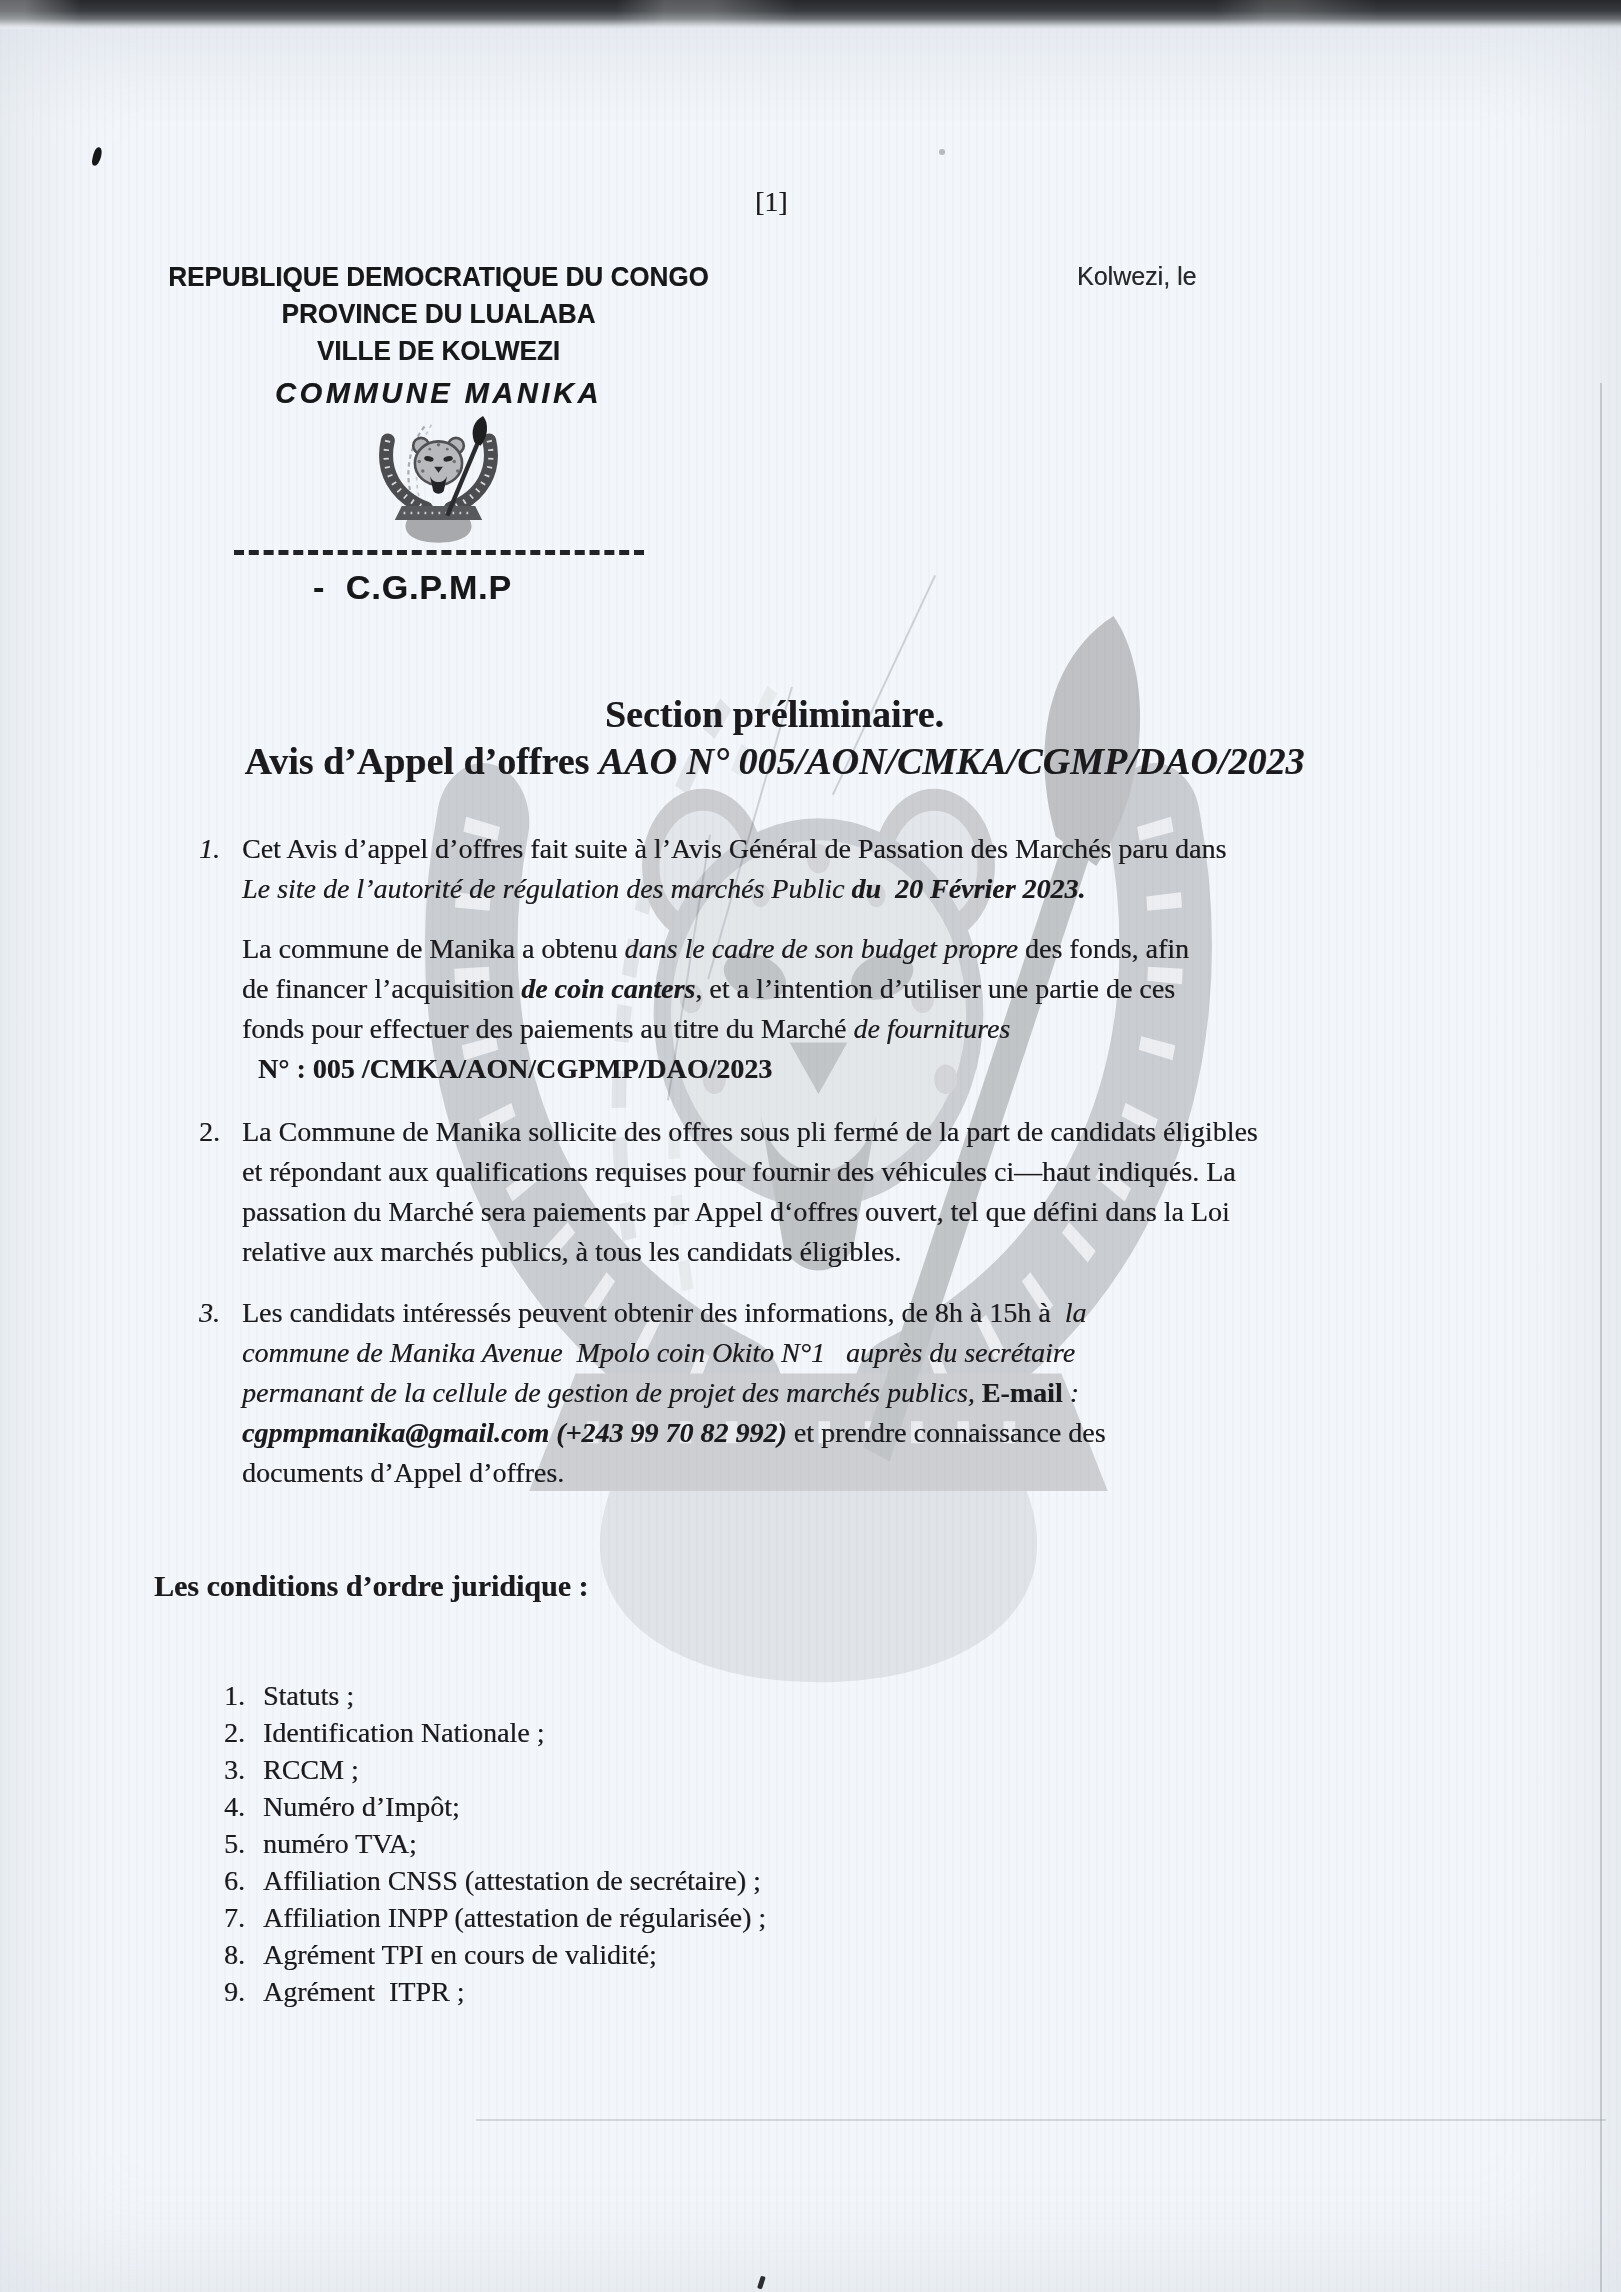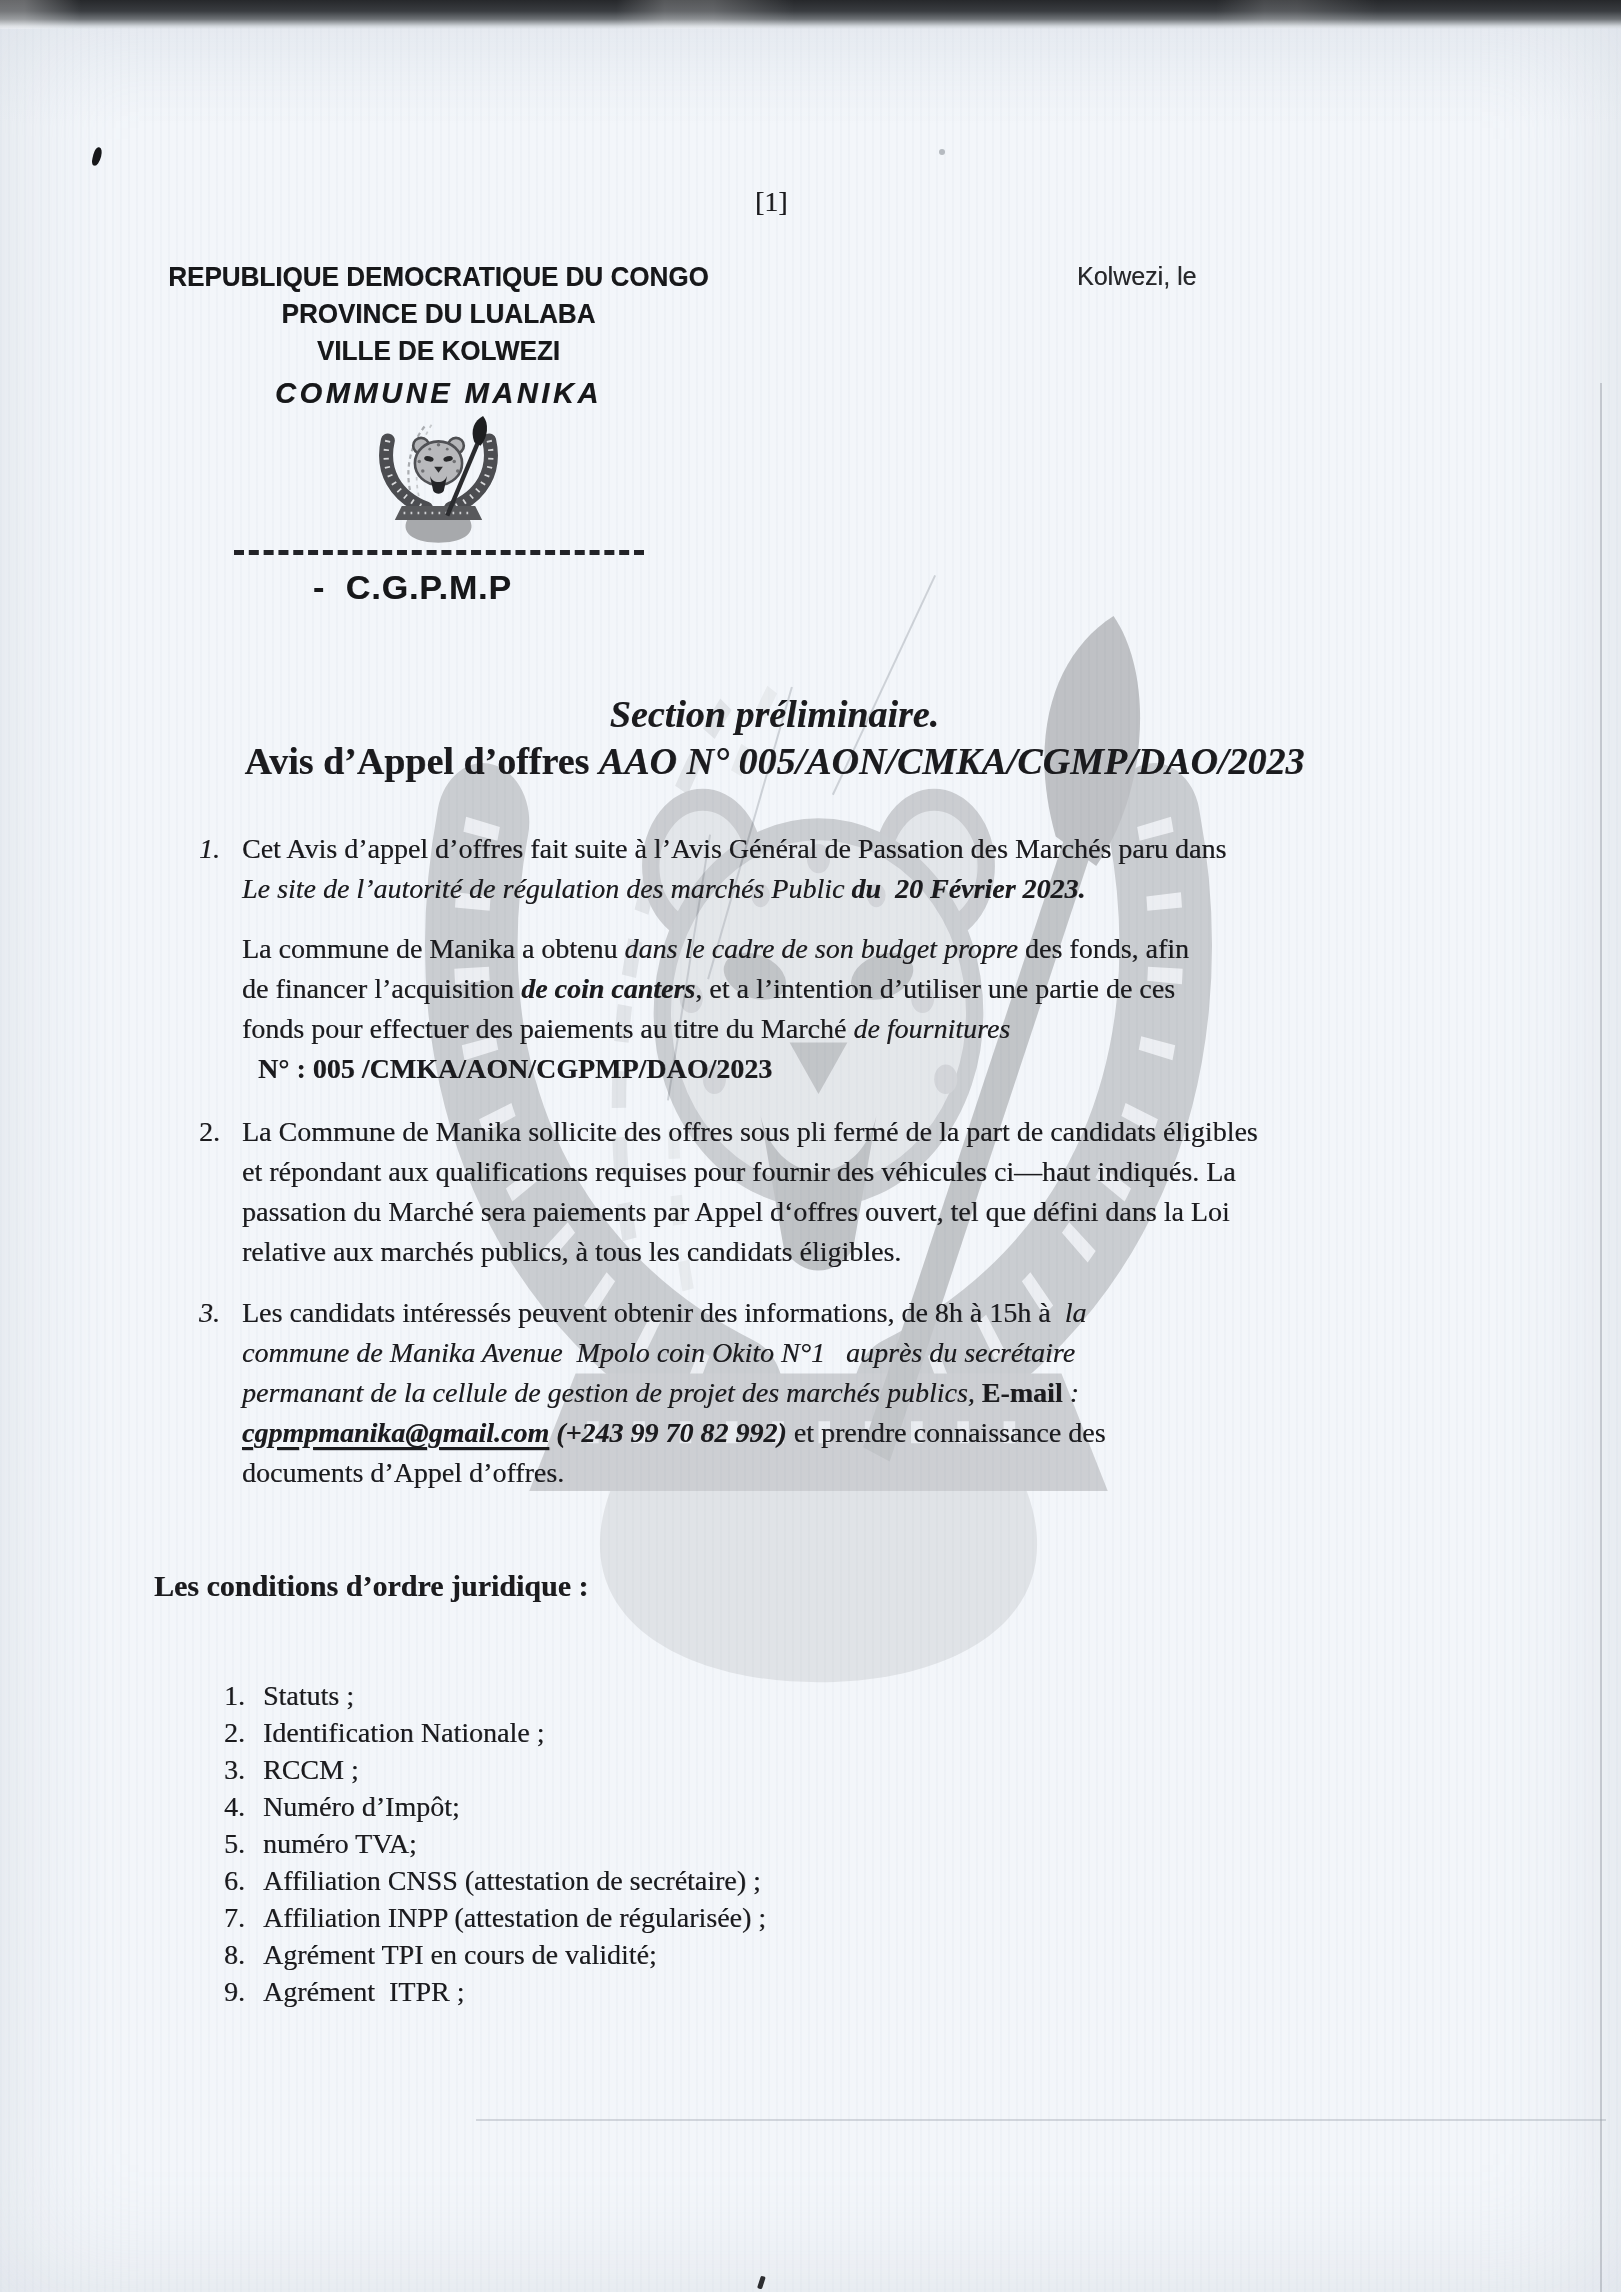--- a/index.html
+++ b/index.html
@@ -42,38 +42,38 @@
   .sep{width:410px;margin:3.6px auto 0;height:0;border-top:5.4px dashed #222327;}
   .service{font-family:Liberation Sans, sans-serif;font-weight:bold;font-size:34px;line-height:43px;margin-top:10.7px;margin-right:52px;letter-spacing:0.9px;}
   .dateline{position:absolute;left:1077px;top:262px;font-family:"Liberation Sans",sans-serif;font-size:25px;color:#26272a;}
 
   
   .watermark{position:absolute;left:240px;top:616px;width:1157px;height:1103px;opacity:.24;pointer-events:none;}
   .watermark svg{width:100%;height:100%;}
 
   
   .title-block{position:absolute;left:125px;top:691px;width:1299px;text-align:center;font-weight:bold;}
-  .title-l1{font-size:38px;line-height:47px;font-style:italic;}
+  .title-l1{font-size:38px;line-height:47px;}
   .title-l2{font-size:38px;line-height:47px;}
   .ref{font-style:italic;}
 
   
   .body-block{position:absolute;left:199px;top:829px;width:1197px;font-size:28px;line-height:40px;}
   .li{display:flex;}
   .li .num{flex:0 0 43px;}
   .num-it{font-style:italic;}
   .li .txt{flex:1;}
   .para-funds{margin-top:19.7px;}
   .ref-line{font-weight:bold;padding-left:16px;}
   .mt26{margin-top:23px;}
   .mt24{margin-top:21.5px;}
   .seg-it{font-style:italic;}
   .seg-b{font-weight:bold;}
   .seg-bi{font-weight:bold;font-style:italic;}
-  .seg-biu{font-weight:bold;font-style:italic;text-decoration:underline;text-decoration-thickness:2.7px;text-underline-offset:4.5px;}
+  .seg-biu{font-weight:bold;font-style:italic;text-decoration-thickness:2.7px;text-underline-offset:4.5px;}
 
   
   .conditions-heading{position:absolute;left:154px;top:1569px;font-size:30px;font-weight:bold;}
   .conditions-list{position:absolute;left:224px;top:1677px;font-size:28px;line-height:37px;}
   .cond-row{display:flex;}
   .cond-row .num{flex:0 0 39px;}
 </style>
 </head>
 <body>
 

